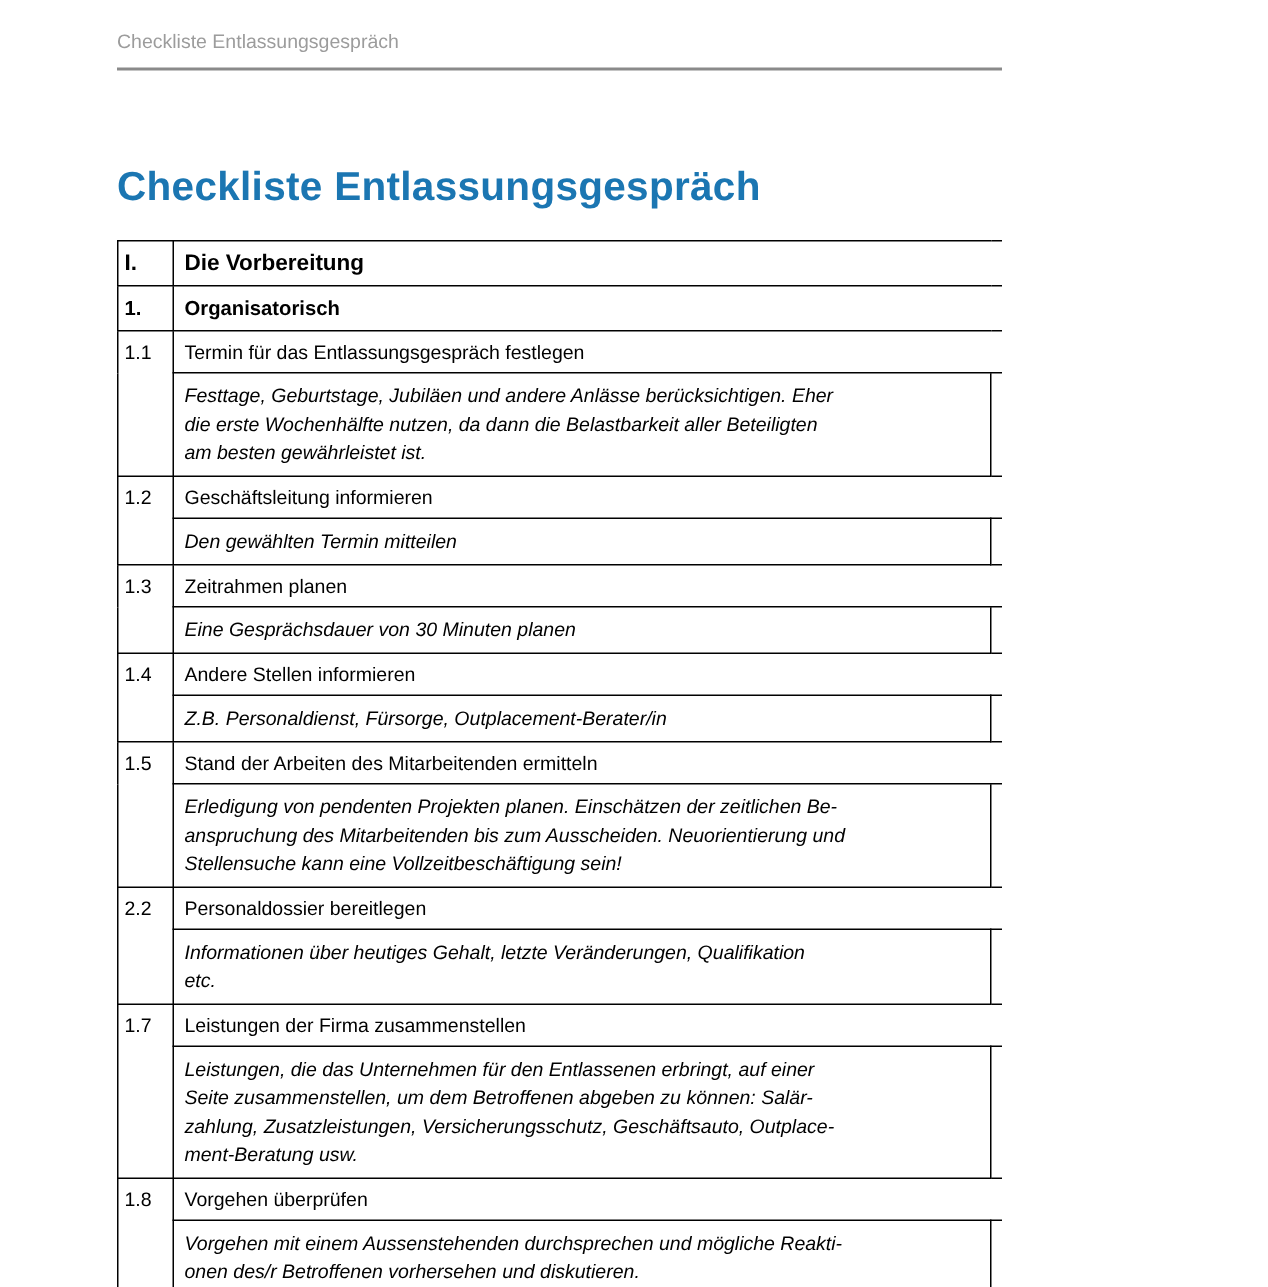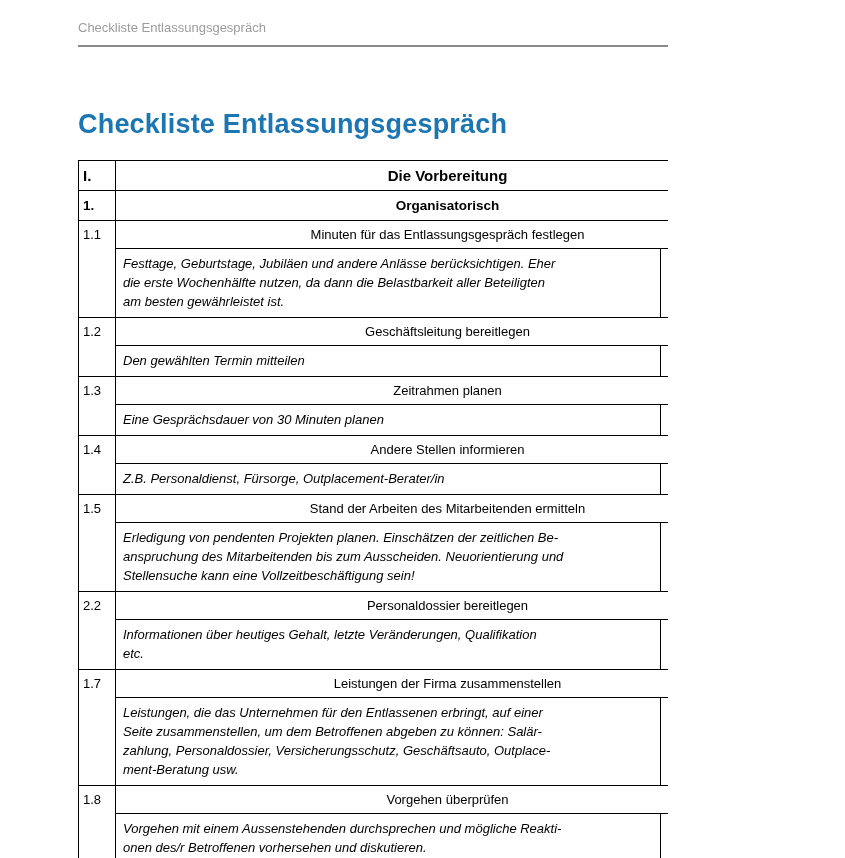--- a/index.html
+++ b/index.html
@@ -39,21 +39,21 @@
     border-collapse: collapse;
     table-layout: fixed;
   }
   table.checklist td {
     border: 1px solid #000;
     vertical-align: top;
     font-size: 13px;
     color: #000;
   }
   td.num { padding: 4px 2px 4px 4px; line-height: 19px; }
-  td.titlecell { padding: 4px 6px 4px 7px; line-height: 19px; text-align: center; }
+  td.titlecell { padding: 4px 6px 4px 7px; line-height: 19px; }
   td.desc { padding: 5px 8px 6px 7px; line-height: 19px; white-space: pre-line; font-style: italic; }
   td.check { padding: 0; }
 
   tr.section-row td { font-weight: bold; font-size: 15px; line-height: 19px; padding-top: 5px; padding-bottom: 5px; }
   tr.subsection-row td { font-weight: bold; font-size: 13.5px; line-height: 19px; padding-top: 5px; padding-bottom: 5px; }
 </style>
 </head>
 <body>
 
 <div class="page">
@@ -78,32 +78,32 @@
           <td class="titlecell" colspan="2">Die Vorbereitung</td>
         </tr>
 
         <tr class="subsection-row">
           <td class="num">1.</td>
           <td class="titlecell" colspan="2">Organisatorisch</td>
         </tr>
 
         <tr class="item-title-row">
           <td class="num" rowspan="2">1.1</td>
-          <td class="titlecell" colspan="2">Minuten für das Entlassungsgespräch festlegen</td>
+          <td class="titlecell" colspan="2">Termin für das Entlassungsgespräch festlegen</td>
         </tr>
         <tr class="item-desc-row">
           <td class="desc">Festtage, Geburtstage, Jubiläen und andere Anlässe berücksichtigen. Eher
 die erste Wochenhälfte nutzen, da dann die Belastbarkeit aller Beteiligten
 am besten gewährleistet ist.</td>
           <td class="check"></td>
         </tr>
 
         <tr class="item-title-row">
           <td class="num" rowspan="2">1.2</td>
-          <td class="titlecell" colspan="2">Geschäftsleitung bereitlegen</td>
+          <td class="titlecell" colspan="2">Geschäftsleitung informieren</td>
         </tr>
         <tr class="item-desc-row">
           <td class="desc">Den gewählten Termin mitteilen</td>
           <td class="check"></td>
         </tr>
 
         <tr class="item-title-row">
           <td class="num" rowspan="2">1.3</td>
           <td class="titlecell" colspan="2">Zeitrahmen planen</td>
         </tr>
@@ -142,21 +142,21 @@
           <td class="check"></td>
         </tr>
 
         <tr class="item-title-row">
           <td class="num" rowspan="2">1.7</td>
           <td class="titlecell" colspan="2">Leistungen der Firma zusammenstellen</td>
         </tr>
         <tr class="item-desc-row">
           <td class="desc">Leistungen, die das Unternehmen für den Entlassenen erbringt, auf einer
 Seite zusammenstellen, um dem Betroffenen abgeben zu können: Salär-
-zahlung, Personaldossier, Versicherungsschutz, Geschäftsauto, Outplace-
+zahlung, Zusatzleistungen, Versicherungsschutz, Geschäftsauto, Outplace-
 ment-Beratung usw.</td>
           <td class="check"></td>
         </tr>
 
         <tr class="item-title-row">
           <td class="num" rowspan="2">1.8</td>
           <td class="titlecell" colspan="2">Vorgehen überprüfen</td>
         </tr>
         <tr class="item-desc-row">
           <td class="desc">Vorgehen mit einem Aussenstehenden durchsprechen und mögliche Reakti-

